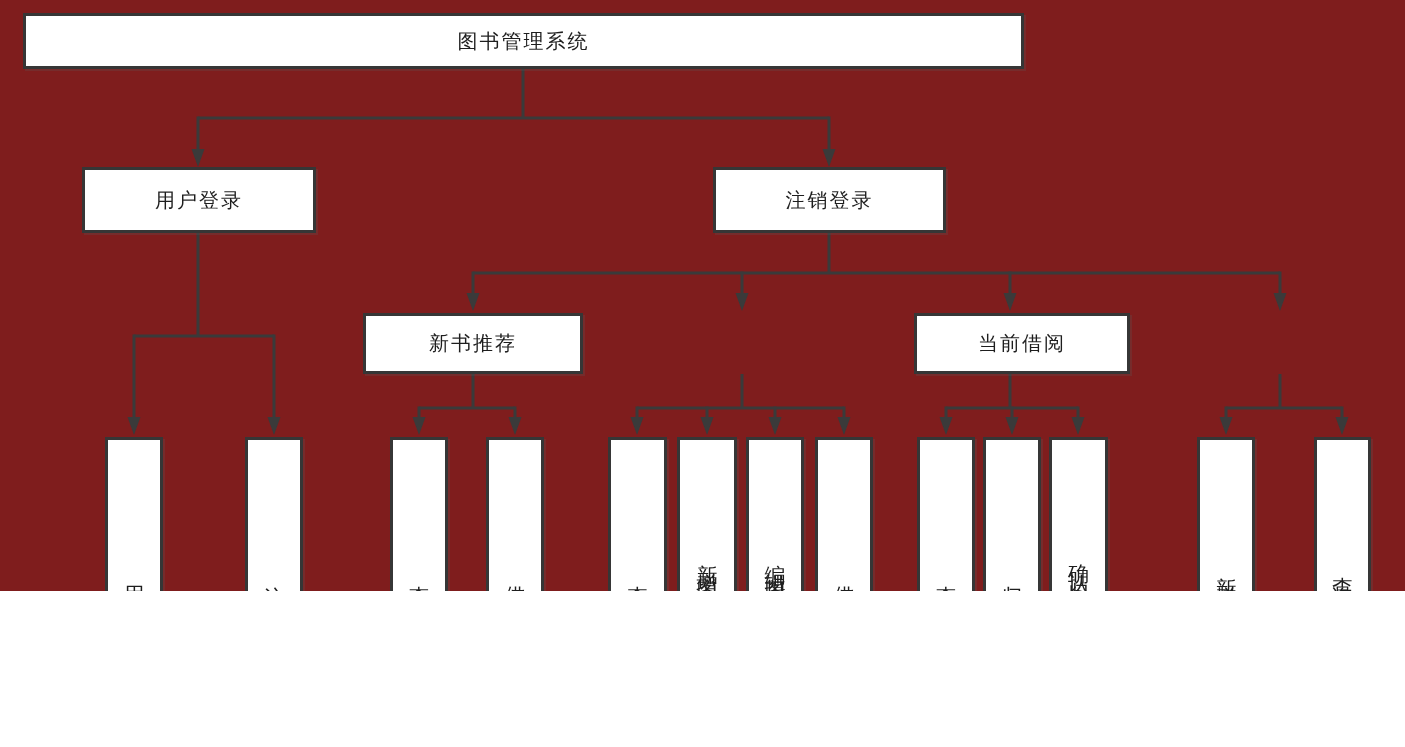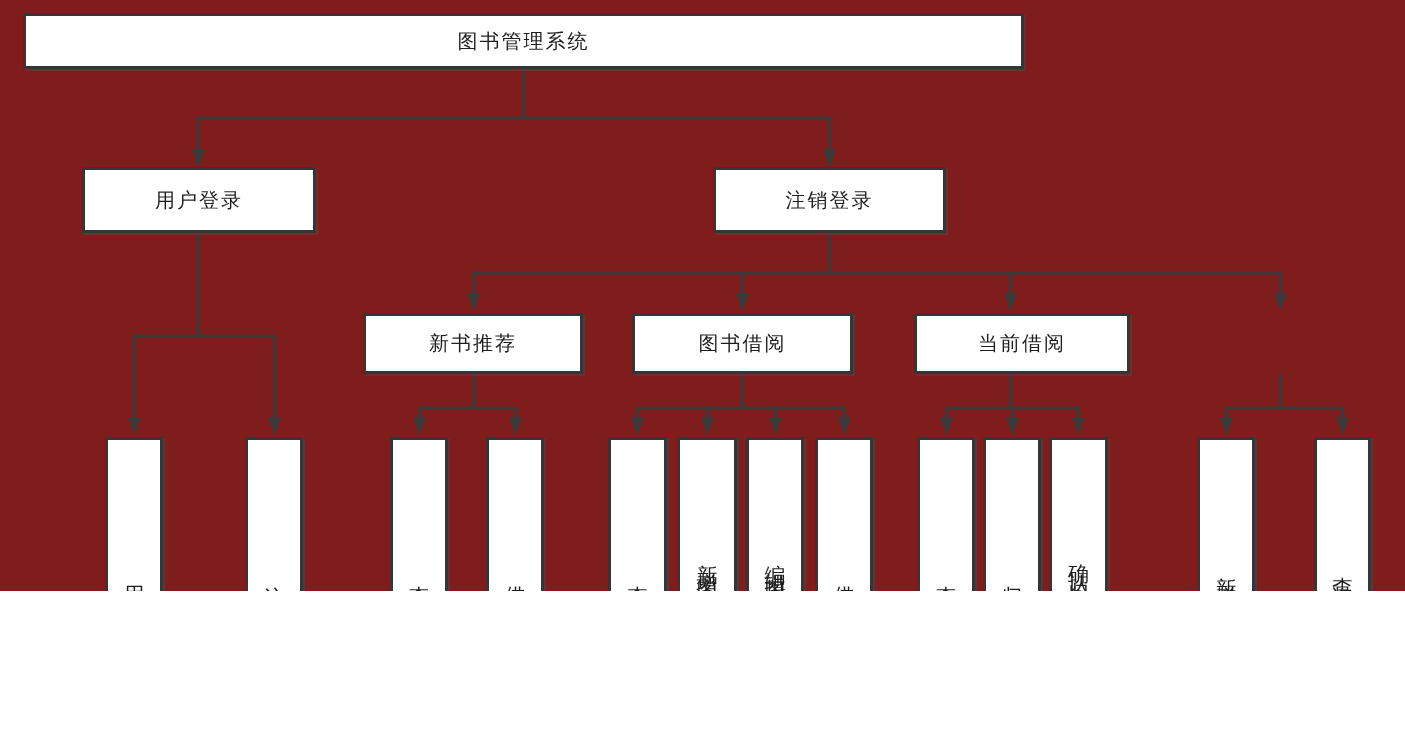--- a/index.html
+++ b/index.html
@@ -141,21 +141,20 @@
       <line x1="1342" y1="406.5" x2="1342" y2="419" stroke="#3a3a3a" stroke-width="3"></line>
       <polygon points="1335.5,417 1348.5,417 1342,435" fill="#3a3a3a"></polygon>
     </svg>
 
   <div class="node" id="n-root">图书管理系统</div>
 
   <div class="node" id="n-user-login">用户登录</div>
   <div class="node" id="n-book-mgmt">注销登录</div>
 
   <div class="node" id="n-new-book">新书推荐</div>
-  <div class="node" id="n-book-borrow">图书借阅</div>
   <div class="node" id="n-current">当前借阅</div>
 
   <div class="node v" id="n-ul-login">用户登录</div>
   <div class="node v" id="n-ul-logout">注销登录</div>
 
   <div class="node v" id="n-nb-query">查询图书</div>
   <div class="node v" id="n-nb-borrow">借阅图书</div>
 
   <div class="node v" id="n-bb-query">查询图书</div>
   <div class="node v" id="n-bb-add">新增图书（管理员）</div>

